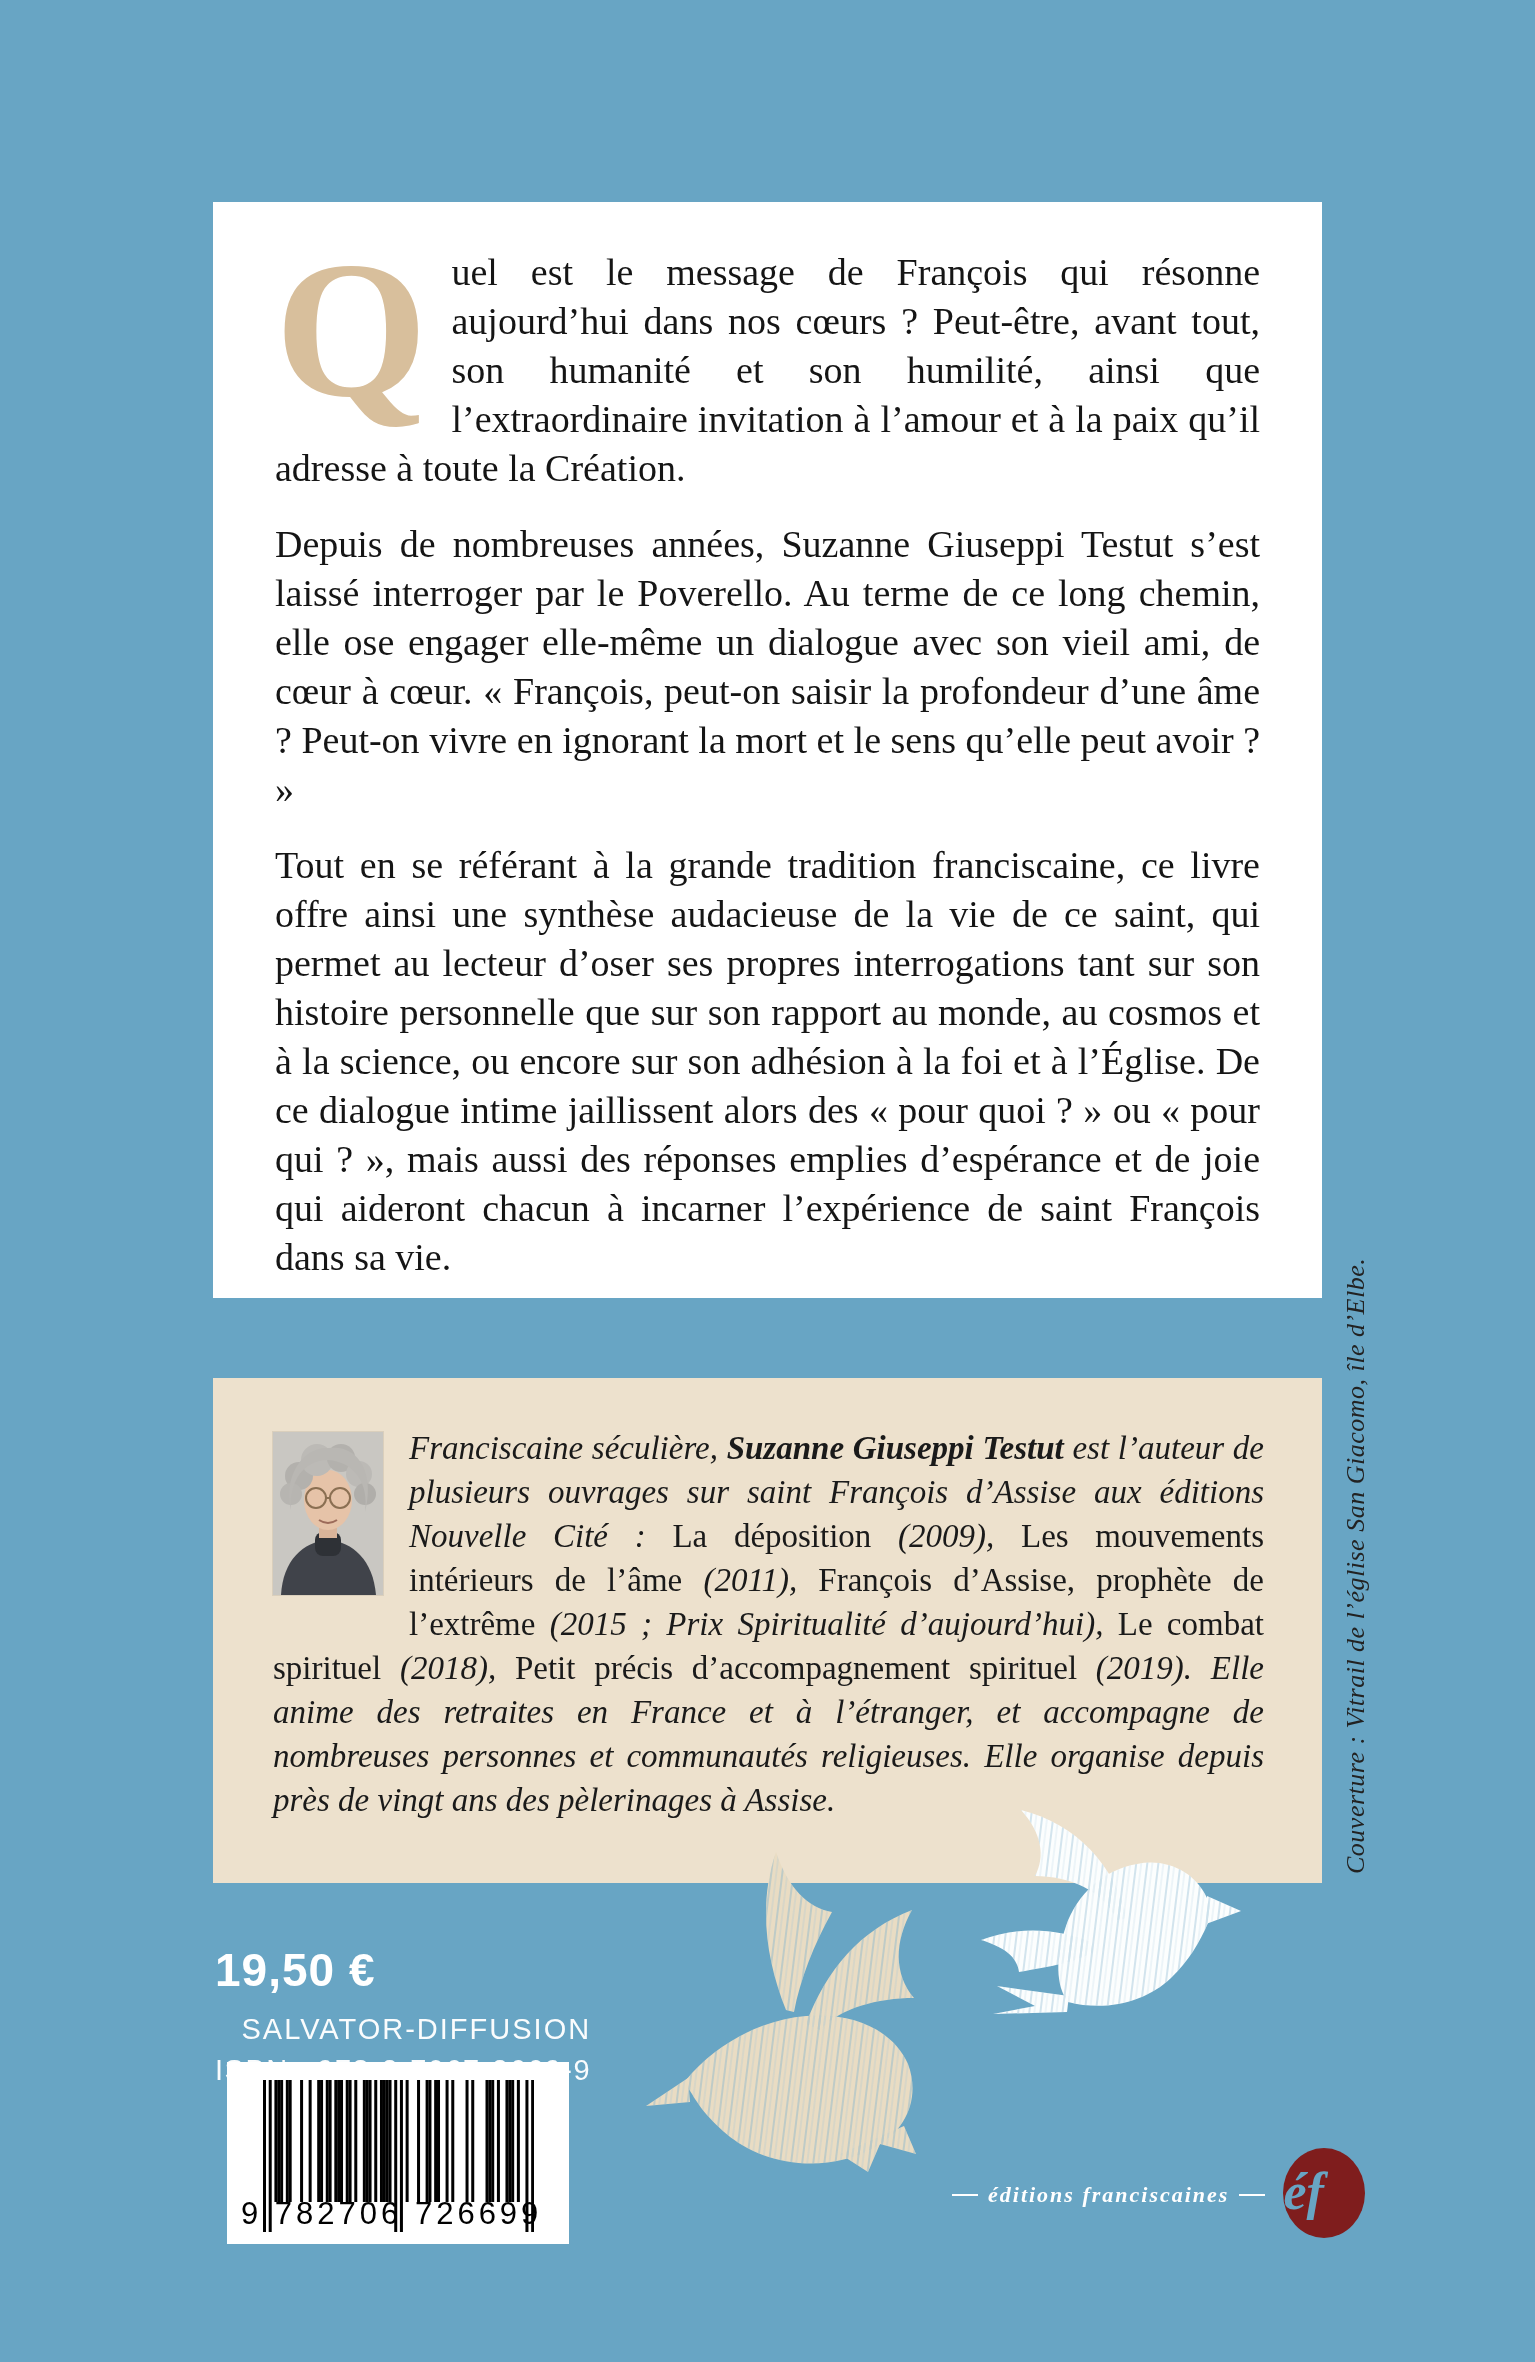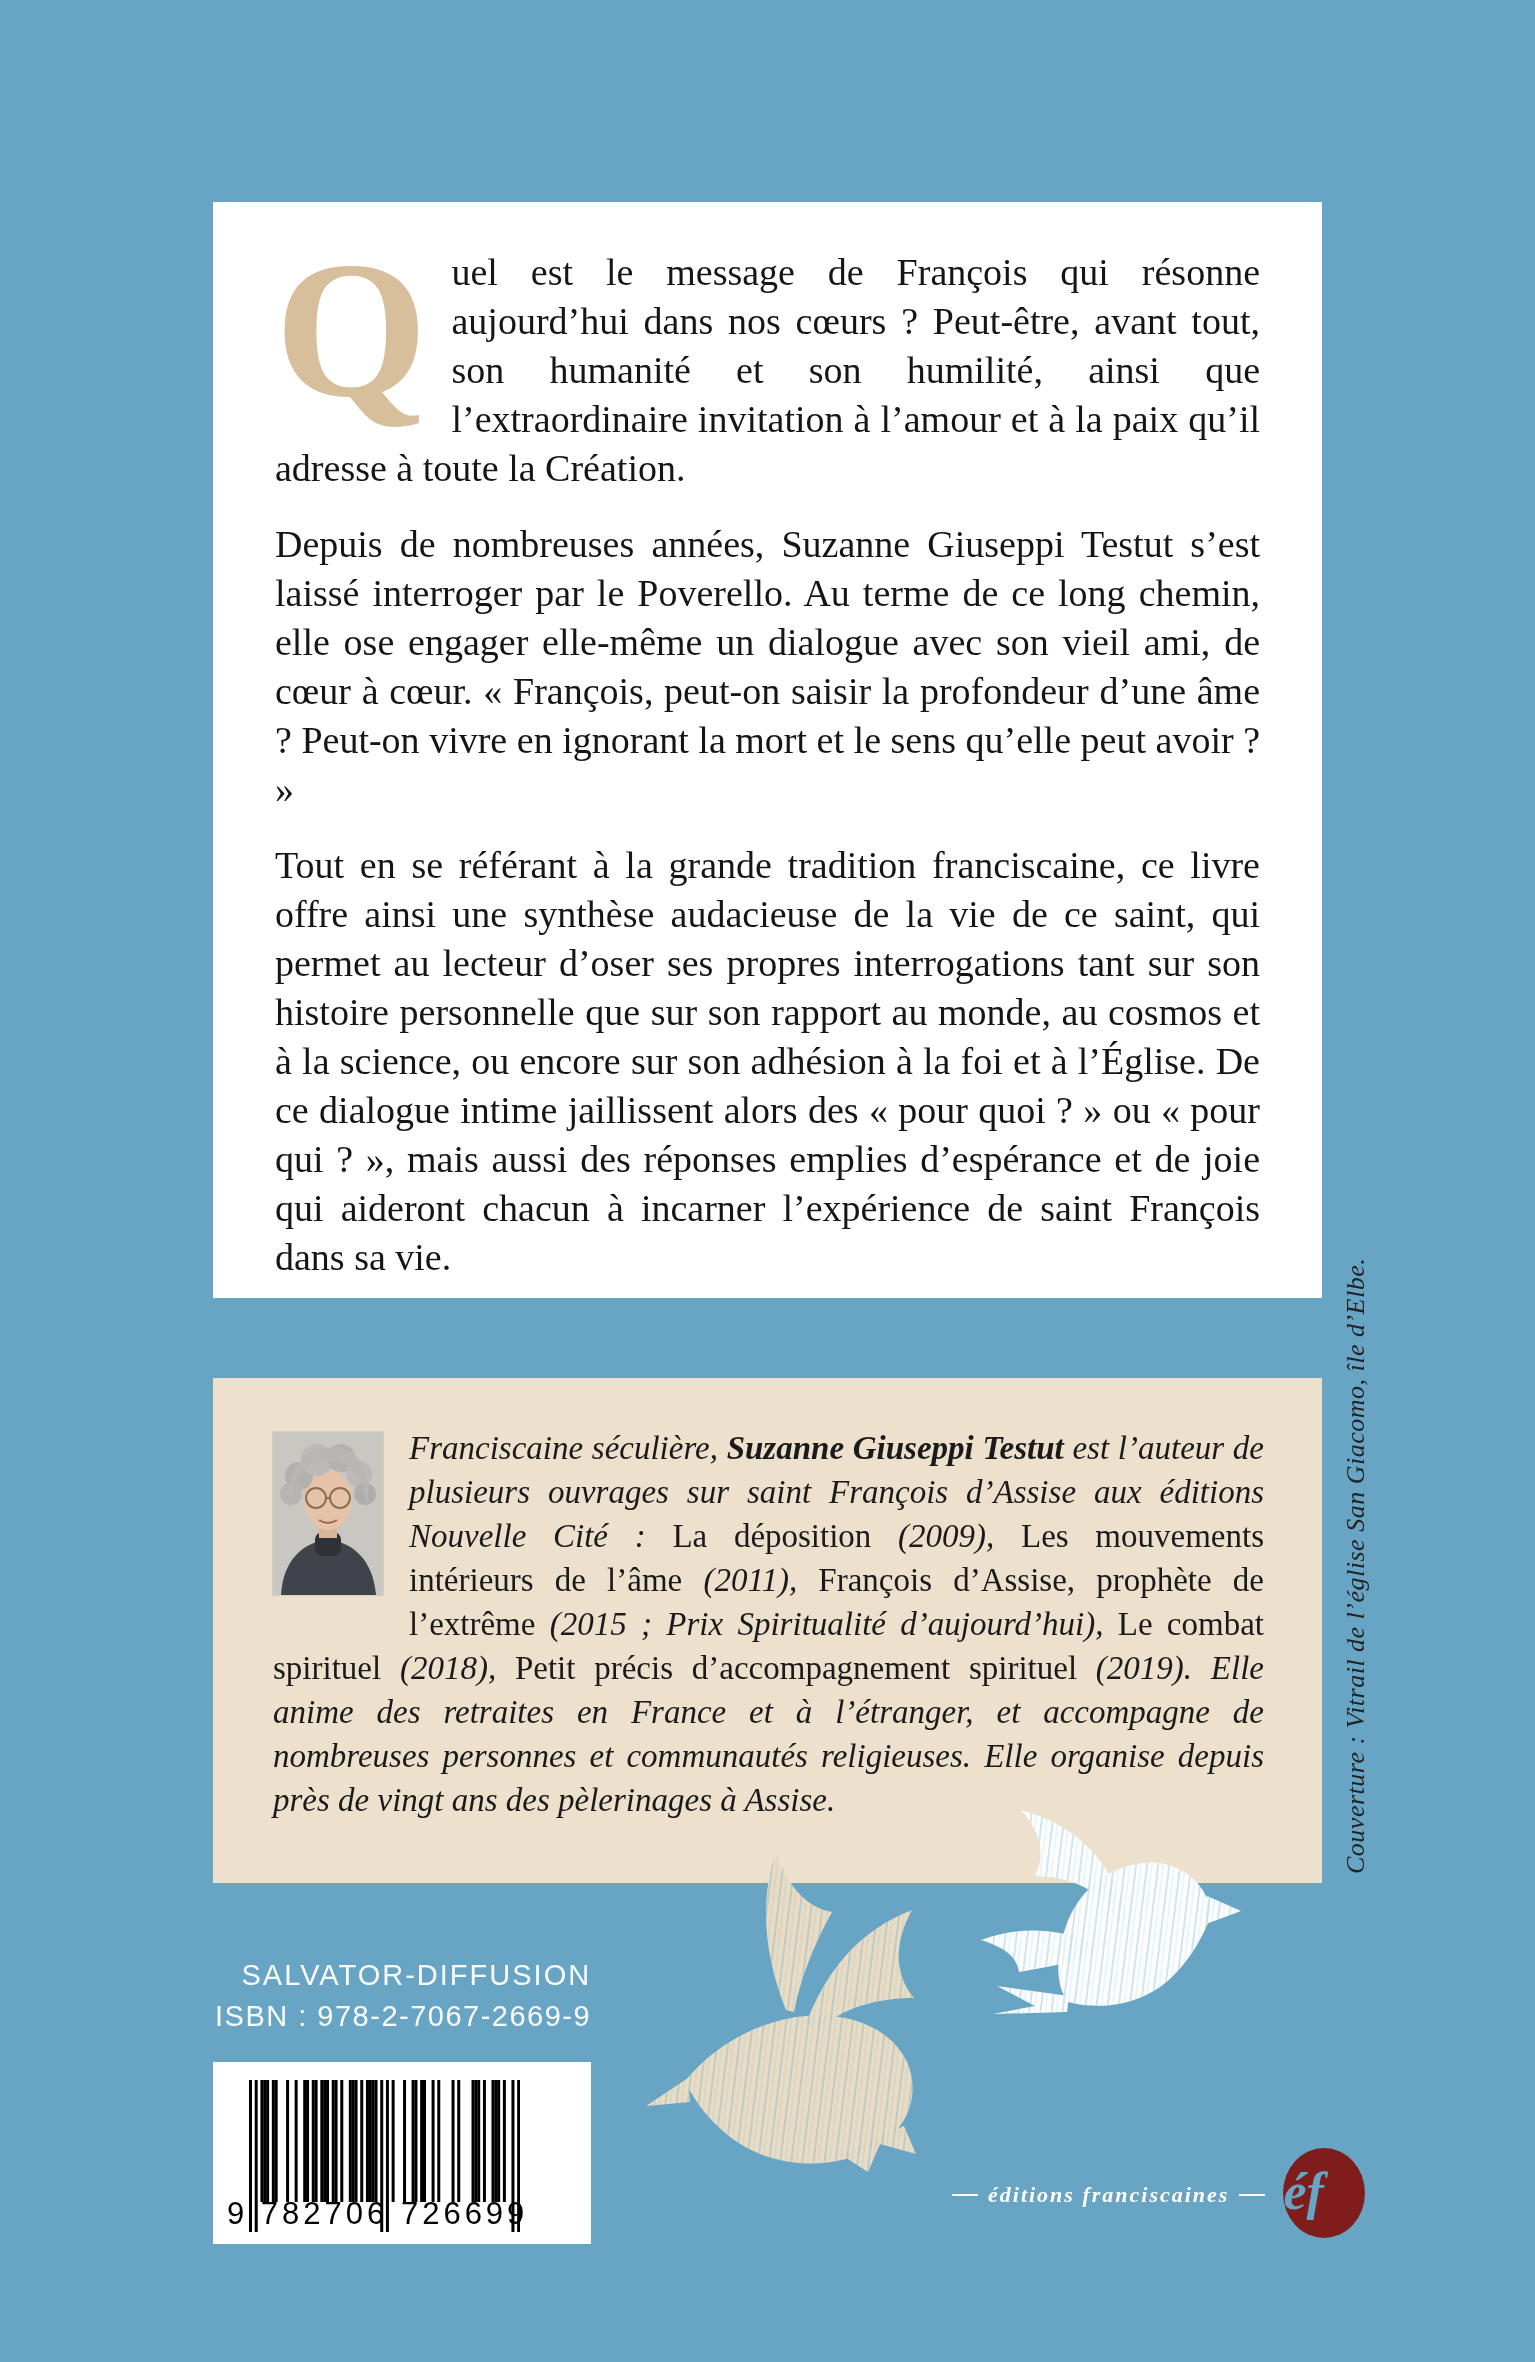--- a/index.html
+++ b/index.html
@@ -46,21 +46,21 @@
     white-space:nowrap;
   }
   
   .sales{position:absolute; left:215px; top:1943px; color:#ffffff;
          font-family:"Liberation Sans", sans-serif;}
   .price{font-size:46px; font-weight:600; letter-spacing:1px;}
   .dist{font-size:29px; font-weight:400; letter-spacing:2px; margin-top:16px; opacity:.97;text-align:right;}
   .isbn{font-size:29px; font-weight:400; letter-spacing:1.5px; margin-top:8px; opacity:.97;}
   
   .barcode{
-    position:absolute; left:213px; top:2062px; width:378px; height:182px;
+    position:absolute; left:227px; top:2062px; width:342px; height:182px;
     background:#ffffff;
   }
   .barcode svg{position:absolute; left:36px; top:18px; display:block;}
   .barcode .digits{
     position:absolute; left:14px; top:134px; white-space:nowrap;
     font-family:"Liberation Sans", sans-serif; font-size:31px;
     letter-spacing:4px; color:#000;
   }
   
   .dove{position:absolute; display:block;}
@@ -157,20 +157,21 @@
       <pattern id="wstreak" patternUnits="userSpaceOnUse" width="11" height="90" patternTransform="rotate(7)">
         <line x1="3" y1="0" x2="3" y2="90" stroke="#8db9d2" stroke-width="1.8"></line>
         <line x1="8" y1="0" x2="8" y2="90" stroke="#b4d2e2" stroke-width="1"></line>
       </pattern>
     </defs>
     <use href="#wshape" xlink:href="#wshape" fill="#fcfefe"></use>
     <use href="#wshape" xlink:href="#wshape" fill="url(#wstreak)" opacity="0.42"></use>
   </svg>
 
   <div class="sales">
+    <div class="price">19,50 €</div>
     <div class="dist">SALVATOR-DIFFUSION</div>
     <div class="isbn">ISBN : 978-2-7067-2669-9</div>
   </div>
 
   <div class="barcode">
     <svg width="271" height="158" viewBox="0 0 271 158" fill="#000">
         <rect x="0.00" y="0" width="3.00" height="152"></rect>
         <rect x="5.71" y="0" width="3.00" height="152"></rect>
         <rect x="11.41" y="0" width="3.00" height="122"></rect>
         <rect x="14.26" y="0" width="3.00" height="122"></rect>

